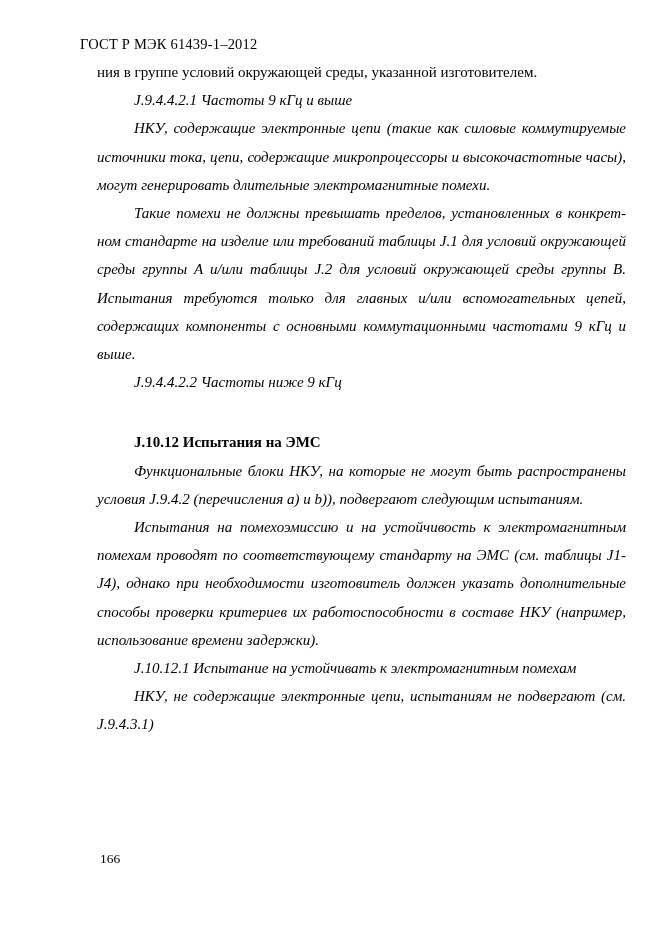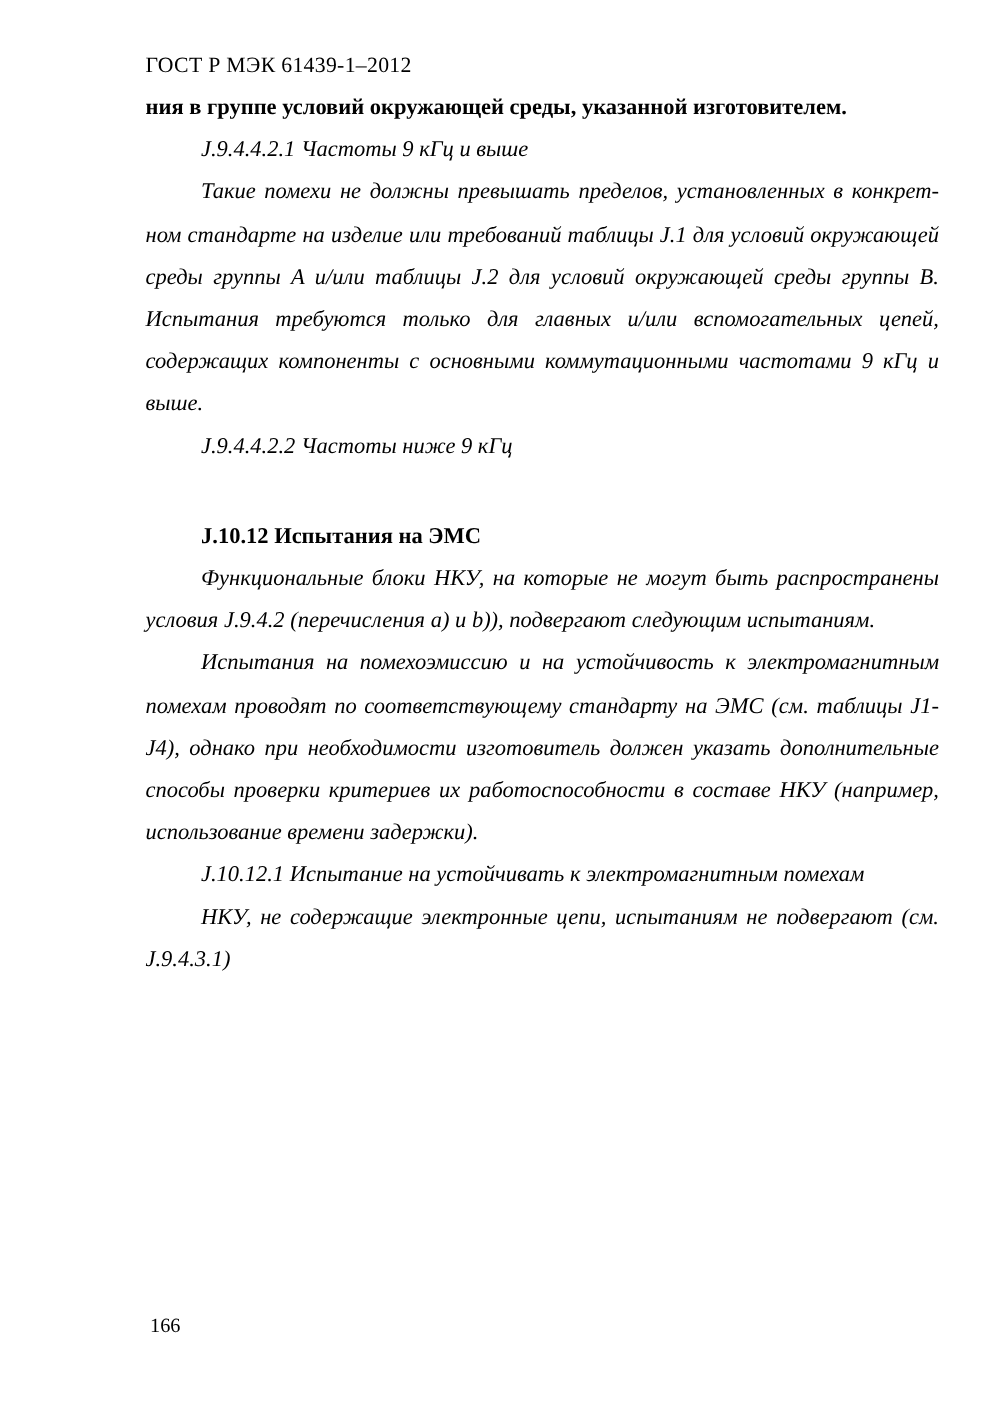--- a/index.html
+++ b/index.html
@@ -13,63 +13,64 @@
     position: relative;
     overflow: hidden;
   }
   .page {
     position: absolute;
     inset: 0;
     background: #ffffff;
   }
   .doc-header {
     position: absolute;
-    left: 97px;
+    left: 80px;
     top: 36px;
     font-size: 14.5px;
     letter-spacing: 0.2px;
     white-space: nowrap;
   }
   .content {
     position: absolute;
     left: 97px;
     top: 58px;
     width: 529px;
   }
   .content p {
     margin: 0;
     font-size: 15px;
     line-height: 28.2px;
     text-align: justify;
     text-justify: inter-word;
   }
   .content p.indent { text-indent: 37px; font-style: italic; }
-  .content p.noindent { text-indent: 0; font-weight: bold; }
+  .content p.noindent { text-indent: 0; }
   .content p.bold-heading {
     font-weight: bold;
     text-indent: 37px;
     margin-top: 32px;
   }
   .page-number {
     position: absolute;
     left: 100px;
-    top: 876px;
+    top: 851px;
     font-size: 13.5px;
   }
 </style>
 </head>
 <body>
 
 <div class="page">
 
   <div class="doc-header">ГОСТ Р МЭК 61439-1–2012</div>
 
   <div class="content">
     <p class="noindent">ния  в группе условий окружающей среды, указанной изготовителем.</p>
     <p class="indent">J.9.4.4.2.1 Частоты 9 кГц и выше</p>
+    <p class="indent">НКУ,  содержащие электронные цепи (такие как силовые коммутируемые источники тока, цепи, содержащие микропроцессоры и высокочастотные ча­сы), могут генерировать длительные электромагнитные помехи.</p>
     <p class="indent">Такие помехи не должны превышать пределов, установленных в конкрет­ном стандарте на изделие или требований таблицы J.1 для условий окружаю­щей среды группы A и/или таблицы J.2 для условий окружающей среды груп­пы B. Испытания требуются только для главных и/или  вспомогательных це­пей, содержащих компоненты с основными коммутационными частотами 9 кГц  и выше.</p>
     <p class="indent">J.9.4.4.2.2 Частоты ниже 9 кГц</p>
     <p class="bold-heading">J.10.12 Испытания на ЭМС</p>
     <p class="indent">Функциональные блоки НКУ, на которые не могут быть распространены условия J.9.4.2 (перечисления a) и b)),  подвергают следующим испытаниям.</p>
     <p class="indent">Испытания на помехоэмиссию и на устойчивость к электромагнитным помехам проводят по соответствующему стандарту на ЭМС (см. табли­цы J1-J4), однако при необходимости изготовитель должен указать дополни­тельные способы проверки критериев их работоспособности в составе НКУ (например, использование времени задержки).</p>
     <p class="indent">J.10.12.1 Испытание на устойчивать к электромагнитным помехам</p>
     <p class="indent">НКУ, не содержащие электронные цепи, испытаниям не подверга­ют (см. J.9.4.3.1)</p>
   </div>
 
   <div class="page-number">166</div>

